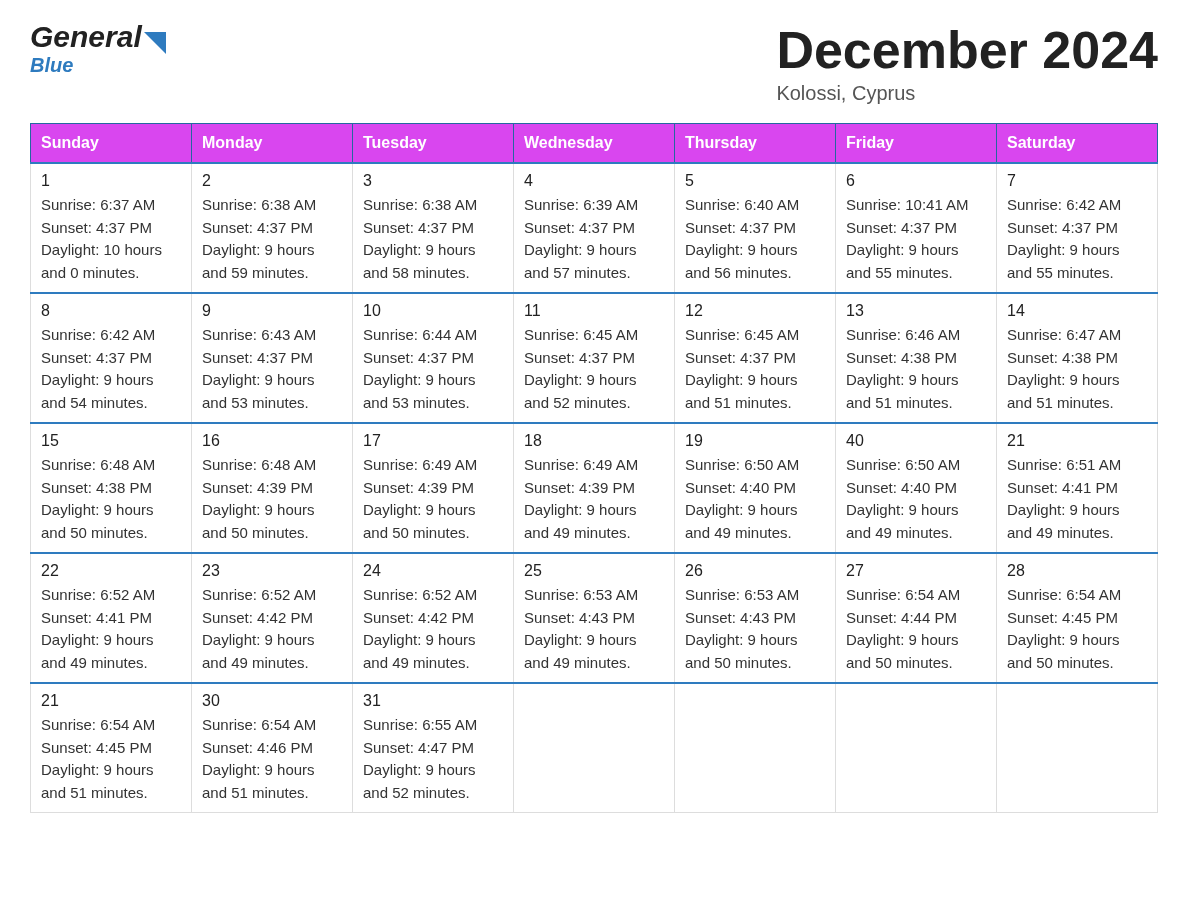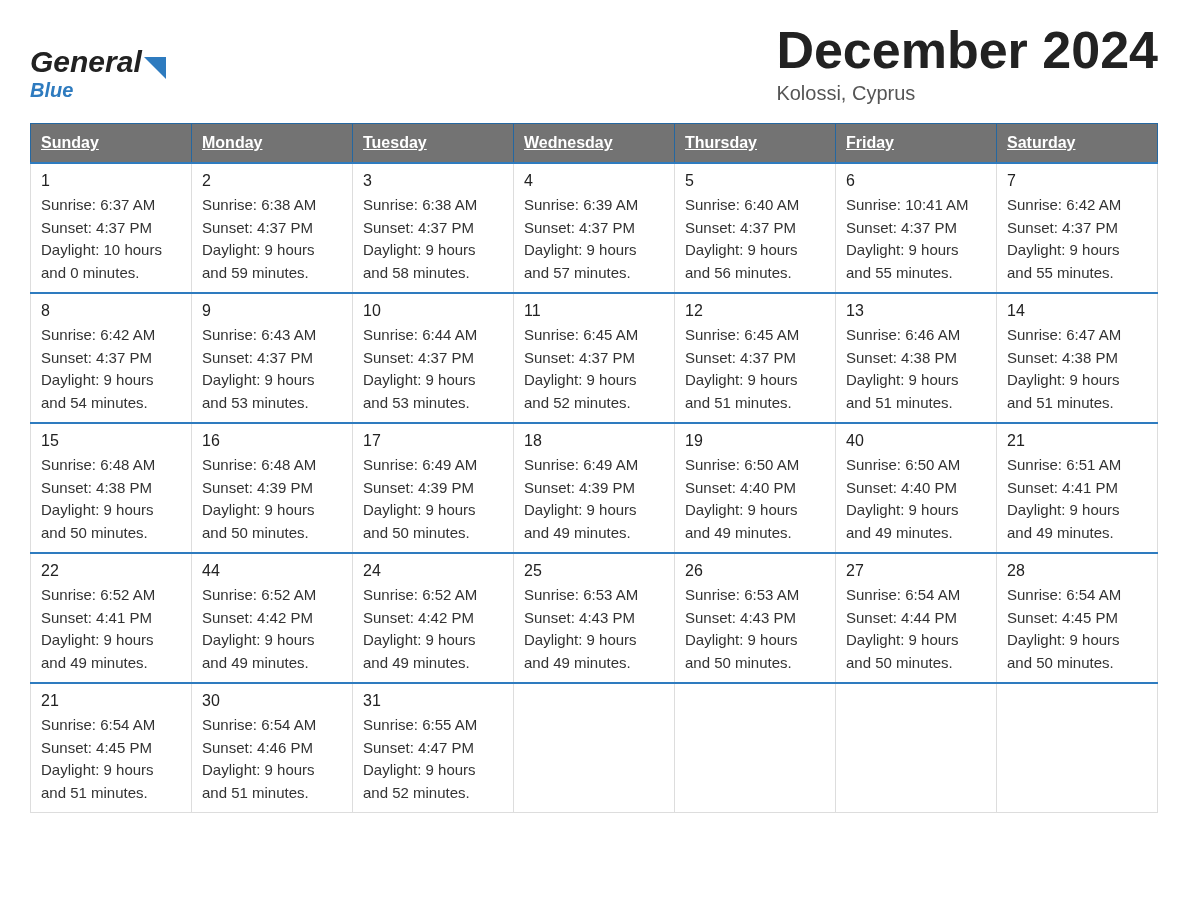--- a/index.html
+++ b/index.html
@@ -13,21 +13,20 @@
     .header-area {
       display: flex;
       justify-content: space-between;
       align-items: flex-start;
       margin-bottom: 18px;
     }
     .logo-wrapper {
       display: flex;
       flex-direction: column;
       align-items: flex-start;
-      margin-top: 25px;
     }
     .logo-top-line {
       display: flex;
       align-items: flex-end;
     }
     .title-area {
       text-align: left;
     }
     .cal-title {
       font-size: 52px;
@@ -38,28 +37,27 @@
       font-size: 20px;
       color: #555;
       margin-top: 2px;
     }
     table {
       width: 100%;
       border-collapse: collapse;
       table-layout: fixed;
     }
     thead th {
-      background-color: #737373;
+      background-color: #d946ef;
       color: #fff;
       font-size: 16px;
       font-weight: bold;
       padding: 10px 10px;
       text-align: left;
       border: 1px solid #2567a0;
-      text-decoration: underline;
     }
     tbody td {
       vertical-align: top;
       padding: 8px 10px;
       border: 1px solid #ccc;
       font-size: 13px;
       color: #333;
       background: #fff;
       min-height: 90px;
       height: 100px;
@@ -299,21 +297,21 @@
       <tr>
         <td>
         <span class="day-num">22</span>
         <div class="day-info">
           <span>Sunrise: 6:52 AM</span><br>
           <span>Sunset: 4:41 PM</span><br>
           <span>Daylight: 9 hours and 49 minutes.</span>
         </div>
       </td>
         <td>
-        <span class="day-num">44</span>
+        <span class="day-num">23</span>
         <div class="day-info">
           <span>Sunrise: 6:52 AM</span><br>
           <span>Sunset: 4:42 PM</span><br>
           <span>Daylight: 9 hours and 49 minutes.</span>
         </div>
       </td>
         <td>
         <span class="day-num">24</span>
         <div class="day-info">
           <span>Sunrise: 6:52 AM</span><br>

